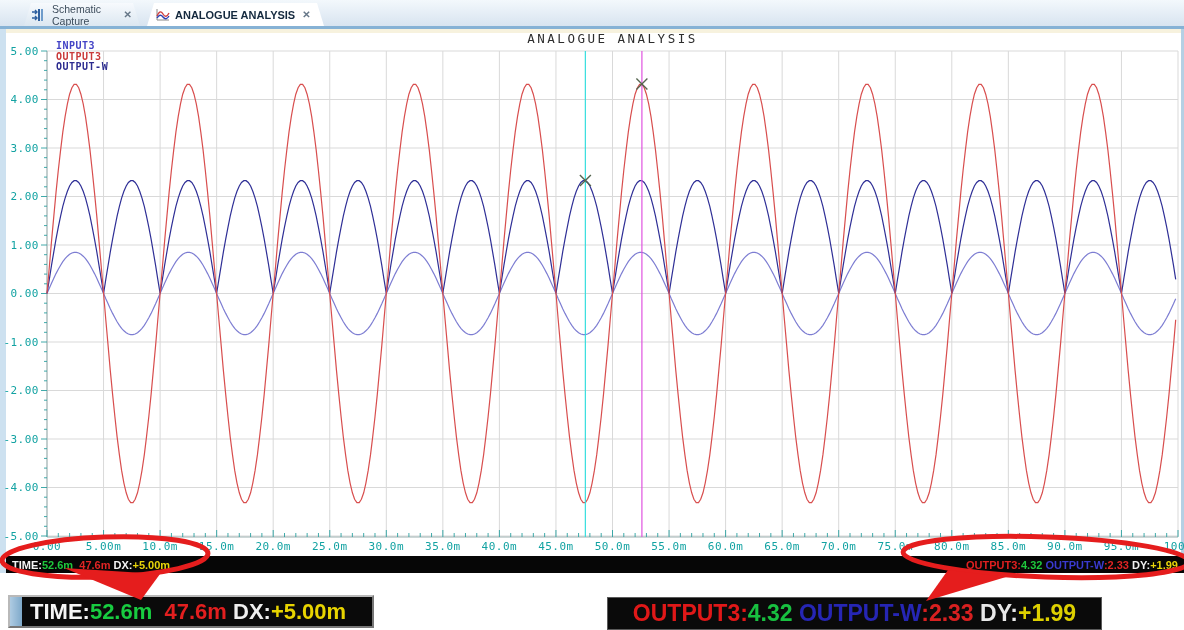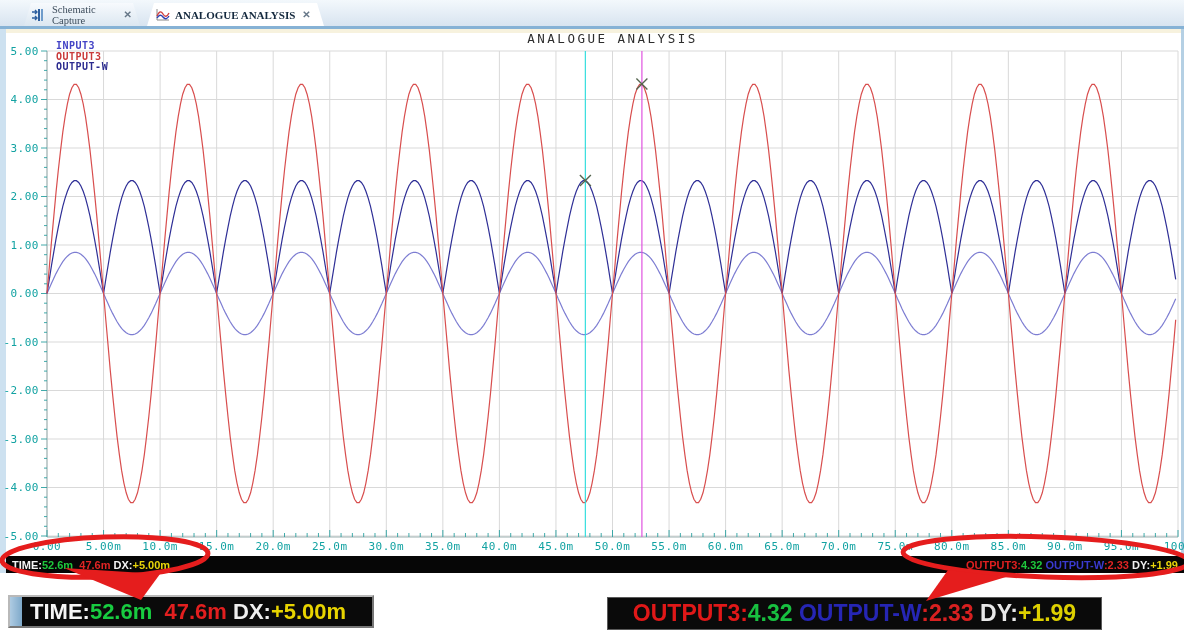--- a/index.html
+++ b/index.html
@@ -2,21 +2,21 @@
 <html><head>
 <meta charset="utf-8">
 <style>
   html,body{margin:0;padding:0;}
   body{
     width:1184px;height:630px;position:relative;overflow:hidden;
     background:#ffffff;font-family:"Liberation Sans",sans-serif;
   }
   
   .tabbar{position:absolute;left:0;top:0;width:1184px;height:26px;
-    background:linear-gradient(#f3f8fc,#d8e4f0);font-family:Liberation Serif, serif;}
+    background:linear-gradient(#f3f8fc,#d8e4f0);}
   .tab{position:absolute;top:3px;height:23px;display:flex;align-items:center;
     gap:5px;padding:0 8px;box-sizing:border-box;cursor:default;}
   .tab-inactive{left:24px;width:116px;
     background:linear-gradient(#f7fafd,#dce7f1);
     clip-path:polygon(7px 0,calc(100% - 7px) 0,100% 100%,0 100%);
     color:#3d4d5c;font-size:10.5px;}
   .tab-active{left:147px;width:177px;background:#ffffff;
     clip-path:polygon(7px 0,calc(100% - 7px) 0,100% 100%,0 100%);
     color:#14293e;font-size:11px;font-weight:bold;}
   .tab .close{font-size:10px;color:#667788;font-weight:bold;margin-left:2px;}

